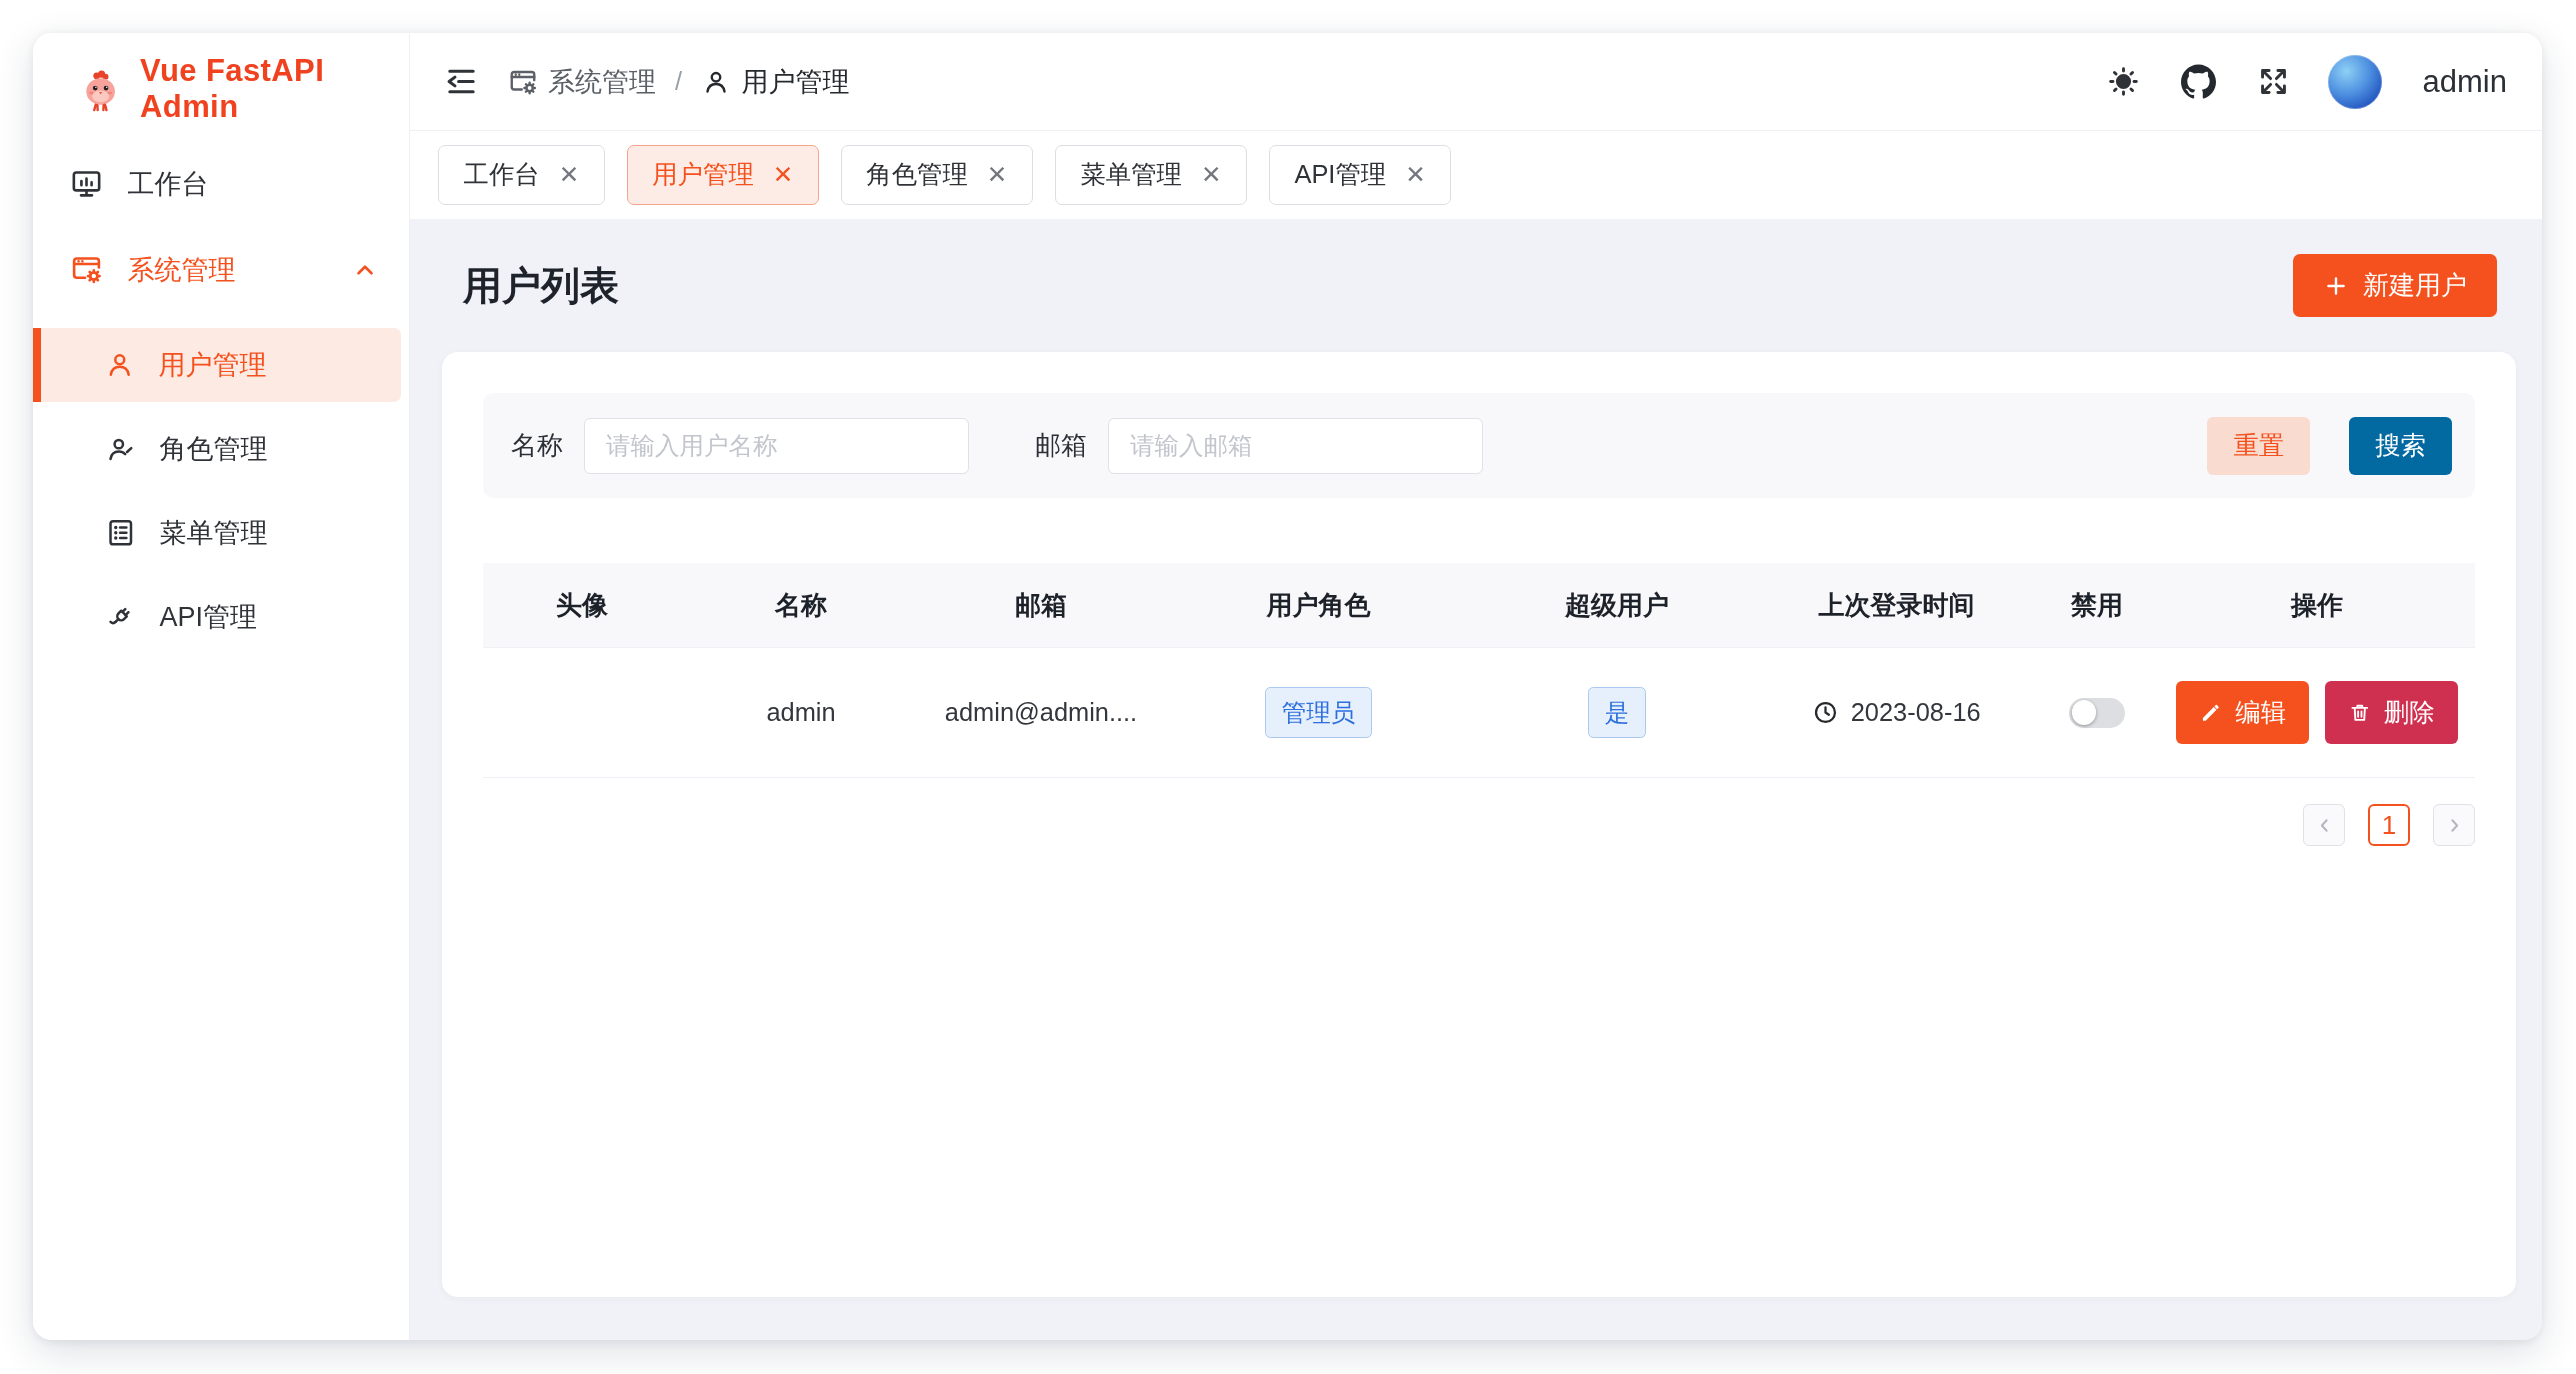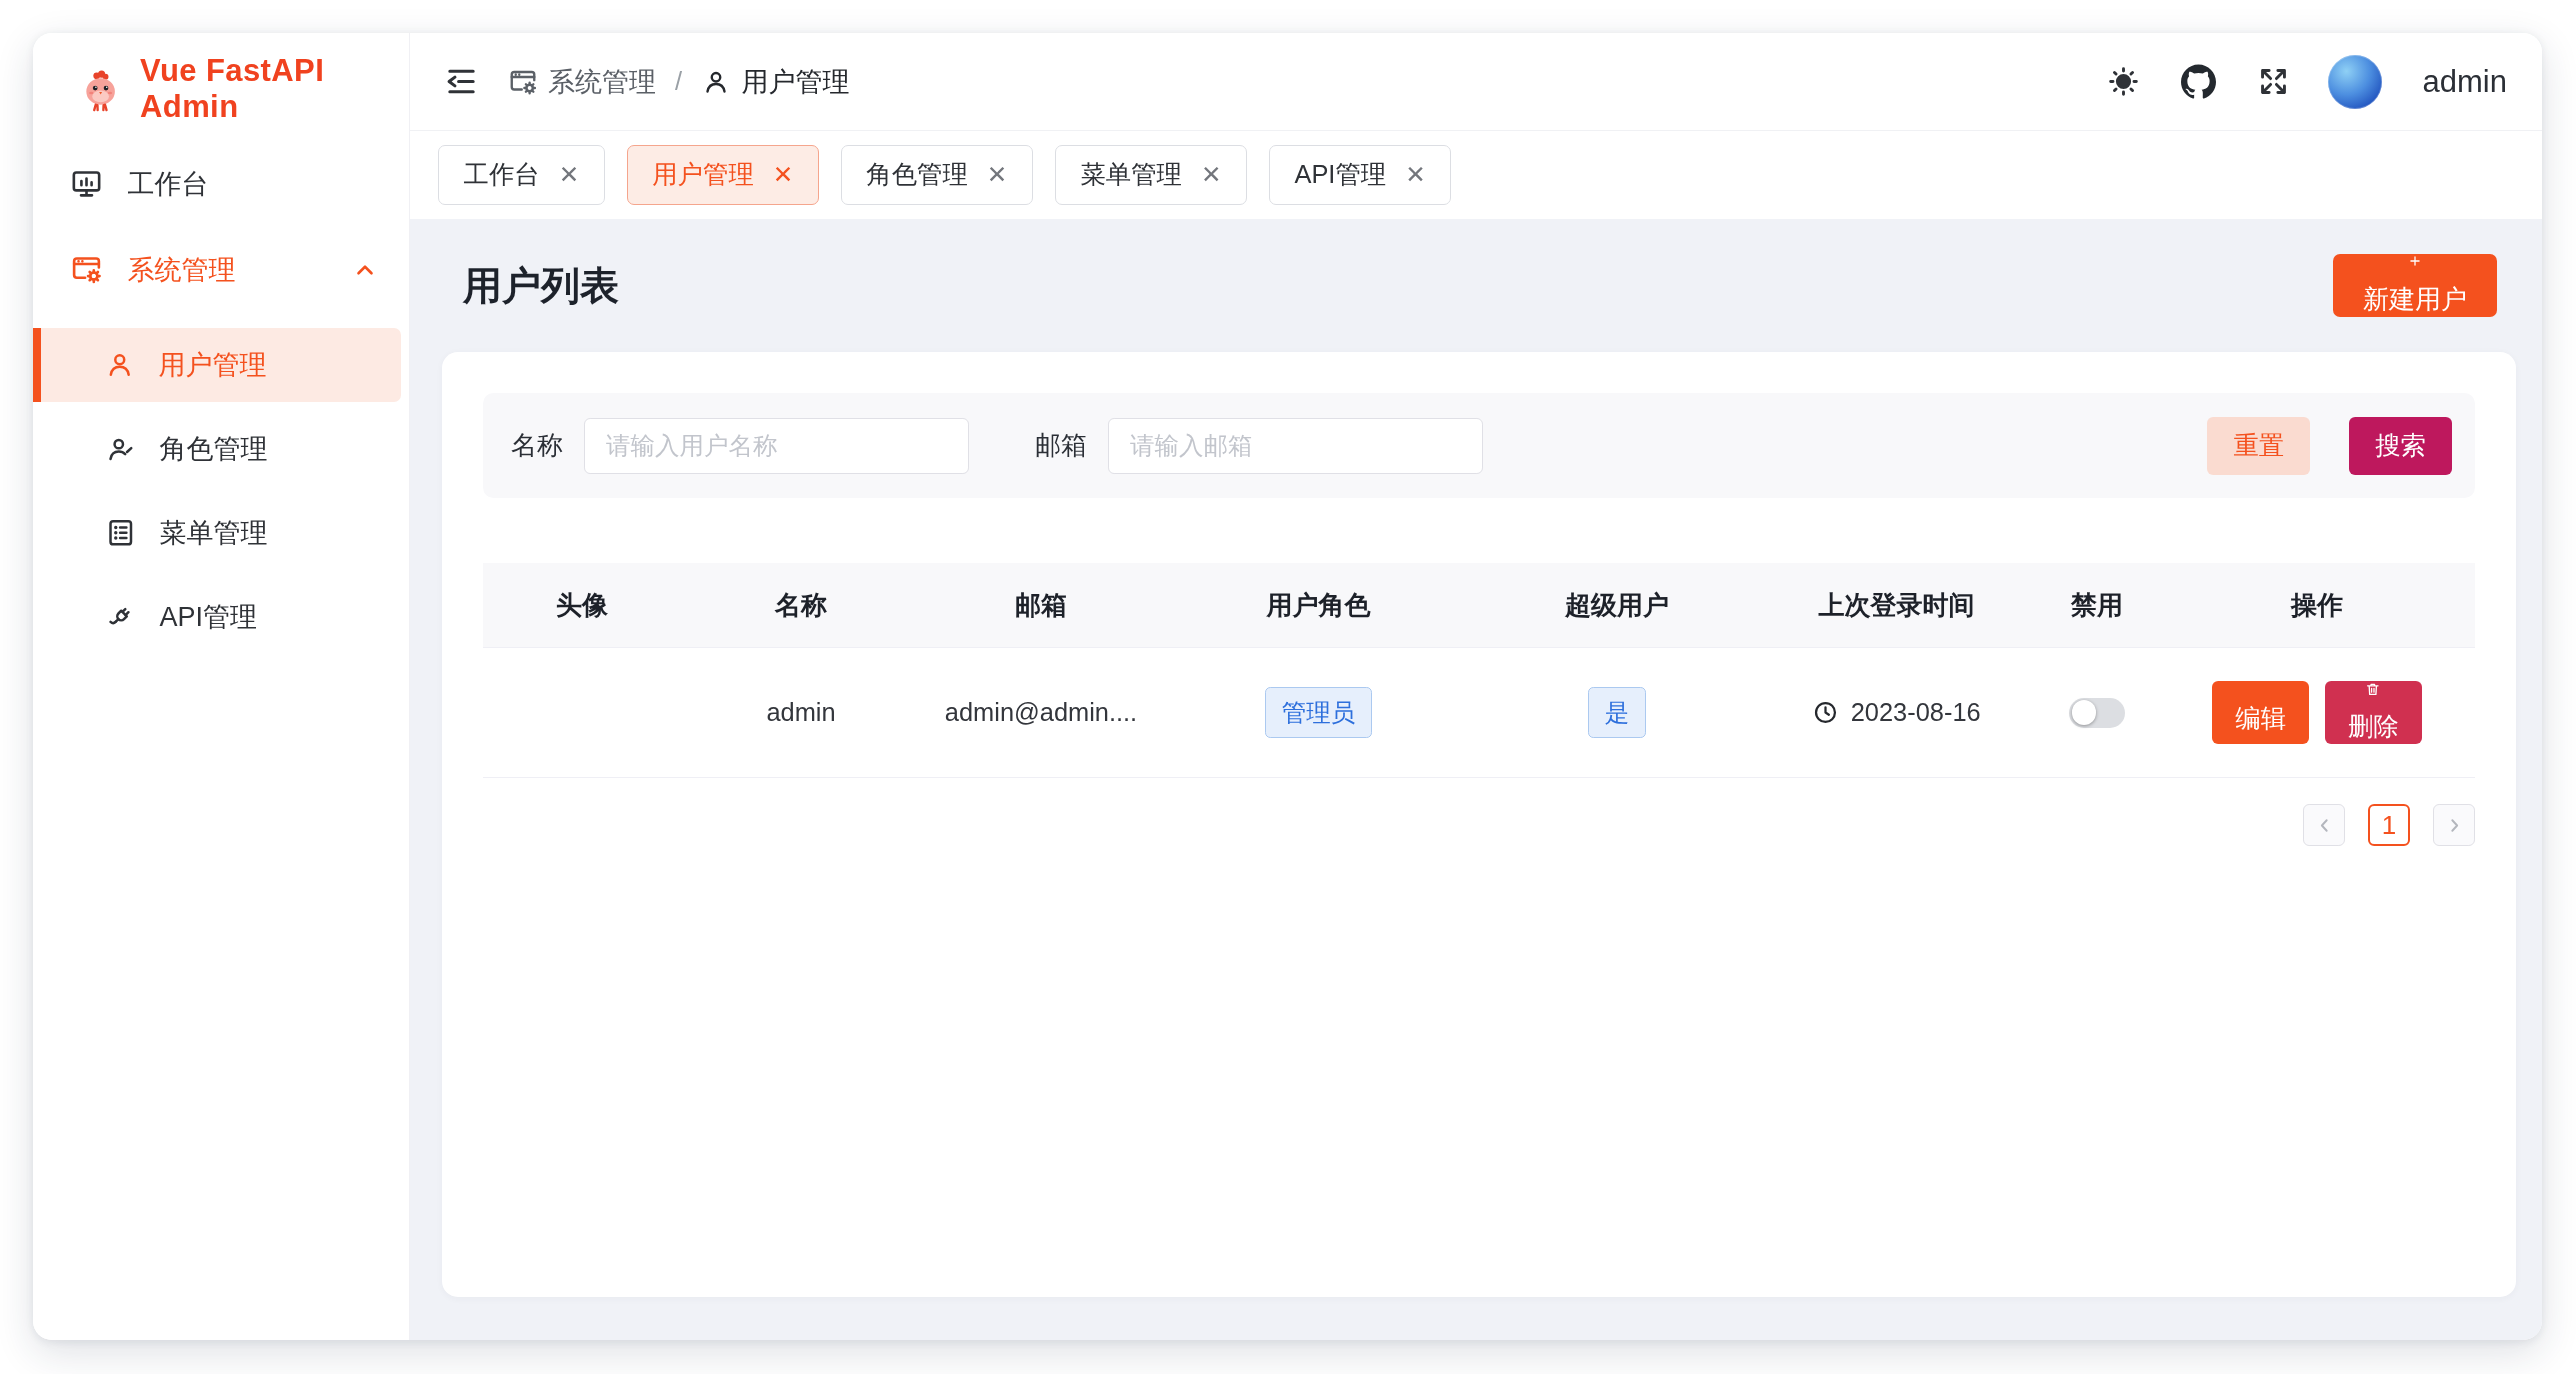--- a/index.html
+++ b/index.html
@@ -53,38 +53,38 @@
   .tab-chip .tab-close{color:#73767c;font-size:24.5px;line-height:1;cursor:pointer;}
   .tab-chip.active{background:#fdece5;border-color:#f5a58d;color:#f4511e;}
   .tab-chip.active .tab-close{color:#f4511e;}
 
   
   .content{flex:1;background:#f0f2f7;display:flex;flex-direction:column;padding:0 26px 0 32px;min-height:0;}
   .page-head{height:133px;display:flex;align-items:center;justify-content:space-between;
     padding:0 19px 0 21px;flex:0 0 auto;}
   .page-title{font-size:39px;font-weight:600;color:#1d222b;margin:0;}
   .btn{display:inline-flex;align-items:center;justify-content:center;border:none;border-radius:7px;
-    cursor:pointer;font-family:inherit;flex-direction:column;}
+    cursor:pointer;font-family:inherit;}
   .btn-new{height:63px;padding:0 30px;background:#f4511e;color:#fff;font-size:26px;gap:14px;}
   .btn-new svg{width:26px;height:26px;}
 
   .card{flex:1;background:#fff;border-radius:15.8px;margin-bottom:43px;padding:41px;
     box-shadow:0 1.8px 7px rgba(40,50,80,.04);display:flex;flex-direction:column;min-height:0;}
 
   .filter-panel{height:105px;flex:0 0 auto;background:#f8f8fa;border-radius:10.5px;display:flex;
     align-items:center;padding:0 23px 0 28px;}
   .f-label{font-size:26px;color:#2b2f36;white-space:nowrap;}
   .f-input{height:56px;border:0.9px solid #e0e0e6;border-radius:6.1px;background:#fff;margin-left:21px;
     font-size:24.5px;color:#333;padding:0 21px;outline:none;font-family:inherit;}
   .f-input::placeholder{color:#c2c5cc;}
   .f-input.name{width:385px;margin-right:66px;}
   .f-input.email{width:375px;}
   .fspacer{flex:1;}
   .btn-reset{height:58px;padding:0 26px;background:#fadbd0;color:#f4511e;font-size:25.4px;border-radius:6.1px;margin-right:39px;}
-  .btn-search{height:58px;padding:0 26px;background:#be185d;color:#fff;font-size:25.4px;border-radius:6.1px;}
+  .btn-search{height:58px;padding:0 26px;background:#0369a1;color:#fff;font-size:25.4px;border-radius:6.1px;}
 
   .table{margin-top:65px;flex:0 0 auto;}
   .tr{display:grid;grid-template-columns:198px 240px 240px 315px 282px 277px 124px 1fr;align-items:center;}
   .tr > *{display:flex;align-items:center;justify-content:center;}
   .thead{height:85px;background:#f8f8fa;border-bottom:0.9px solid #efeff5;}
   .th{font-size:26px;font-weight:600;color:#1d2129;}
   .trow{height:130px;border-bottom:0.9px solid #efeff5;background:#fff;}
   .td{font-size:25.4px;color:#33363c;}
   .tag{display:inline-flex;align-items:center;justify-content:center;height:51px;padding:0 15.8px;
     background:#e6effc;border:0.9px solid #abc9f0;border-radius:5.3px;color:#2d6fdc;font-size:24.5px;text-align:center;}

